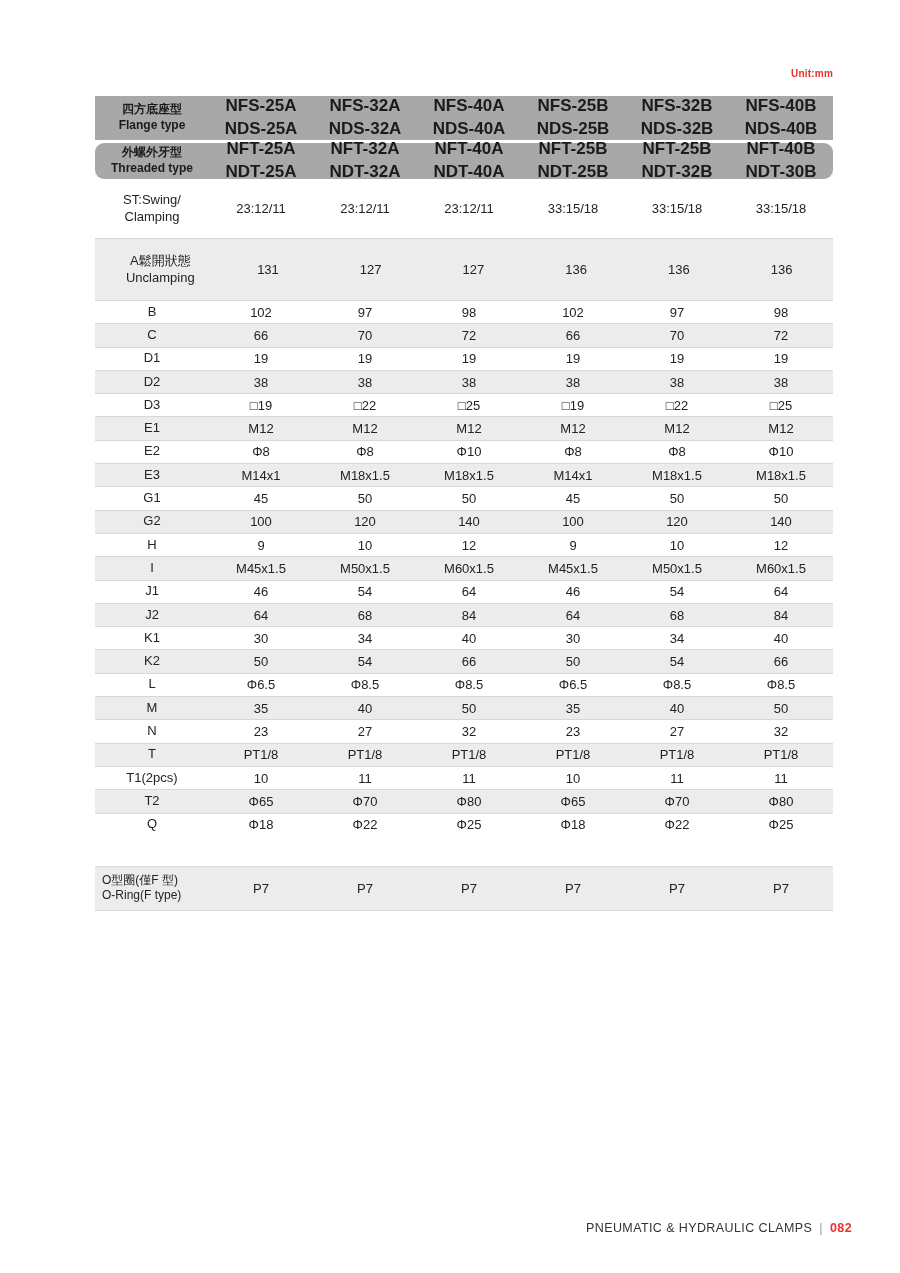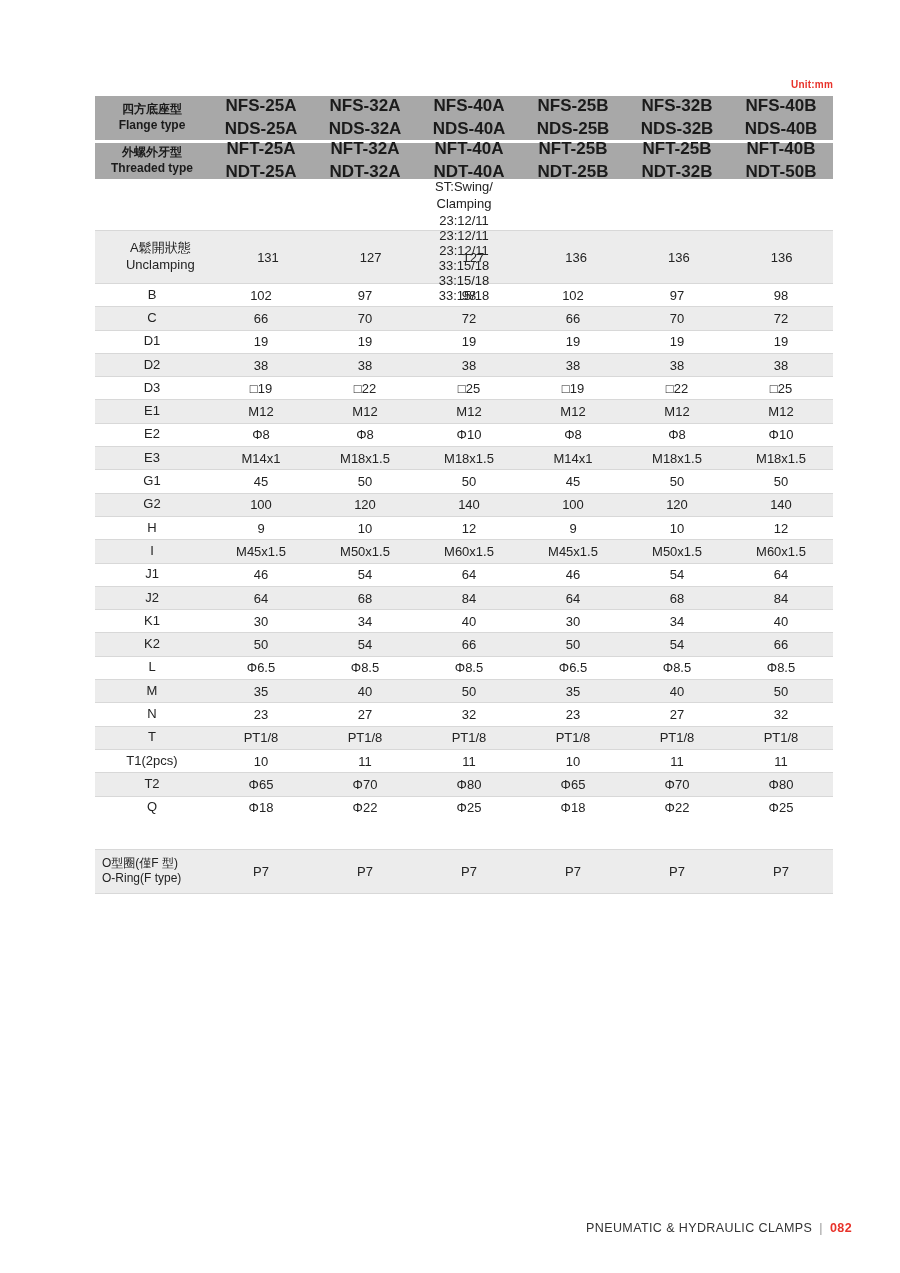--- a/index.html
+++ b/index.html
@@ -9,35 +9,35 @@
     --text:#232323;
     --accent:#e8322a;
   }
   html,body{margin:0;padding:0;}
   body{
     width:900px;height:1273px;background:#ffffff;position:relative;
     font-family:"Liberation Sans","DejaVu Sans",sans-serif;color:var(--text);
     overflow:hidden;
   }
   .unit-label{
-    position:absolute;top:79px;right:67px;
+    position:absolute;top:68px;right:67px;
     font-size:10px;font-weight:bold;color:var(--accent);letter-spacing:0.2px;
   }
   .spec-table{
     position:absolute;left:95px;top:96px;width:738px;
     border-bottom:1px solid var(--row-border);
   }
   
   .h-row{
     display:flex;align-items:center;background:var(--header-bg);
     box-sizing:border-box;
     justify-content:center;
   }
   .h-row.first{height:44px;margin-bottom:3px;}
-  .h-row.second{height:36px;}
+  .h-row.second{height:36px;border-radius:9px;}
   .h-lbl{
     width:114px;text-align:center;font-weight:bold;font-size:12px;
     line-height:1.3;color:#1b1b1b;
   }
   .h-cell{
     width:104px;text-align:center;font-weight:bold;font-size:17px;
     line-height:1.35;color:#1b1b1b;
   }
   .h-lbl span,.h-cell span{display:block;}
   
@@ -120,38 +120,38 @@
           <div class="h-cell">
             <span>NFT-25B</span>
             <span>NDT-25B</span>
           </div>
           <div class="h-cell">
             <span>NFT-25B</span>
             <span>NDT-32B</span>
           </div>
           <div class="h-cell">
             <span>NFT-40B</span>
-            <span>NDT-50B</span>
+            <span>NDT-30B</span>
           </div>
         </div>
       </div>
     <div>
-        <div class="t-row first" style="height: 51px; flex-direction: column;">
+        <div class="t-row first" style="height: 59px;">
           <div class="t-lbl">
             <span>ST:Swing/</span>
             <span>Clamping</span>
           </div>
           <div class="t-cell">23:12/11</div>
           <div class="t-cell">23:12/11</div>
           <div class="t-cell">23:12/11</div>
           <div class="t-cell">33:15/18</div>
           <div class="t-cell">33:15/18</div>
           <div class="t-cell">33:15/18</div>
         </div>
-        <div class="t-row alt" style="height: 53px; padding-left: 9px;">
+        <div class="t-row alt" style="height: 62px; padding-left: 9px;">
           <div class="t-lbl">
             <span>A鬆開狀態</span>
             <span>Unclamping</span>
           </div>
           <div class="t-cell">131</div>
           <div class="t-cell">127</div>
           <div class="t-cell">127</div>
           <div class="t-cell">136</div>
           <div class="t-cell">136</div>
           <div class="t-cell">136</div>

